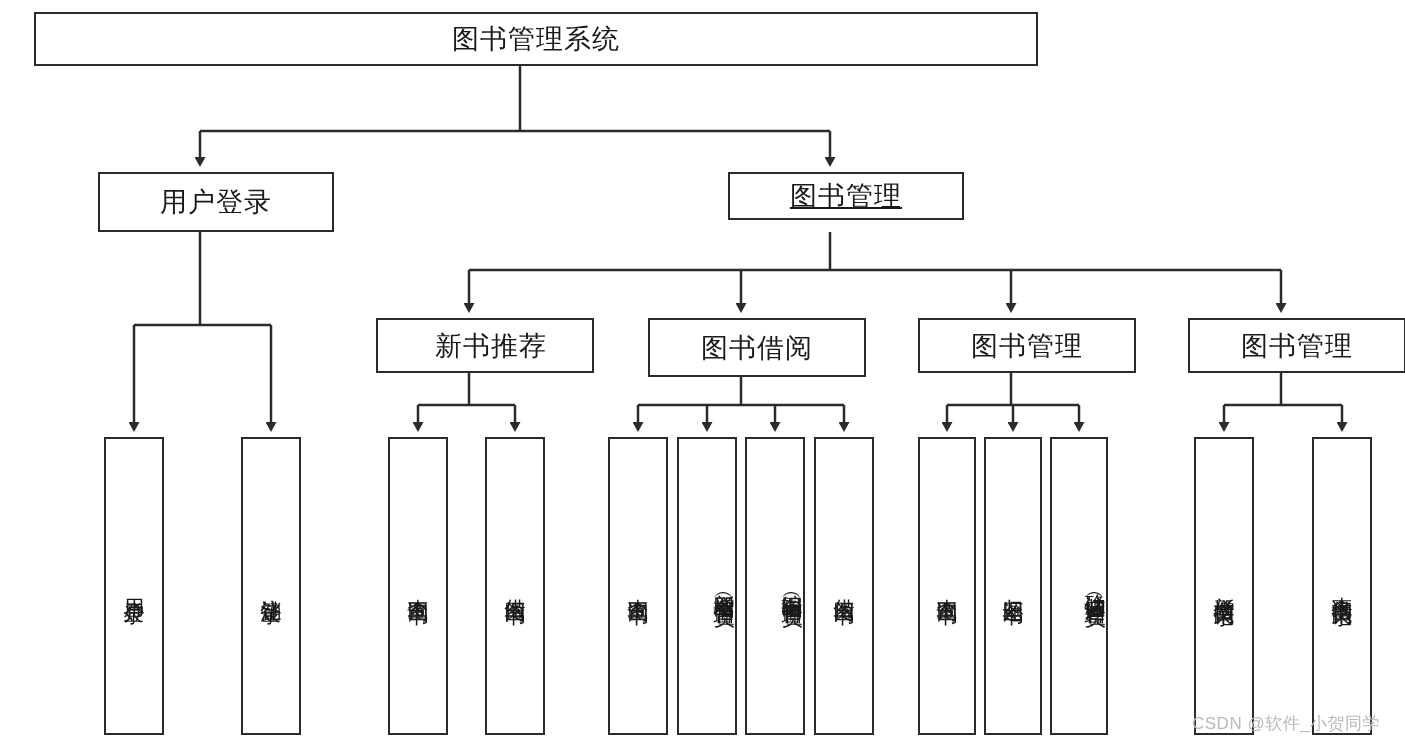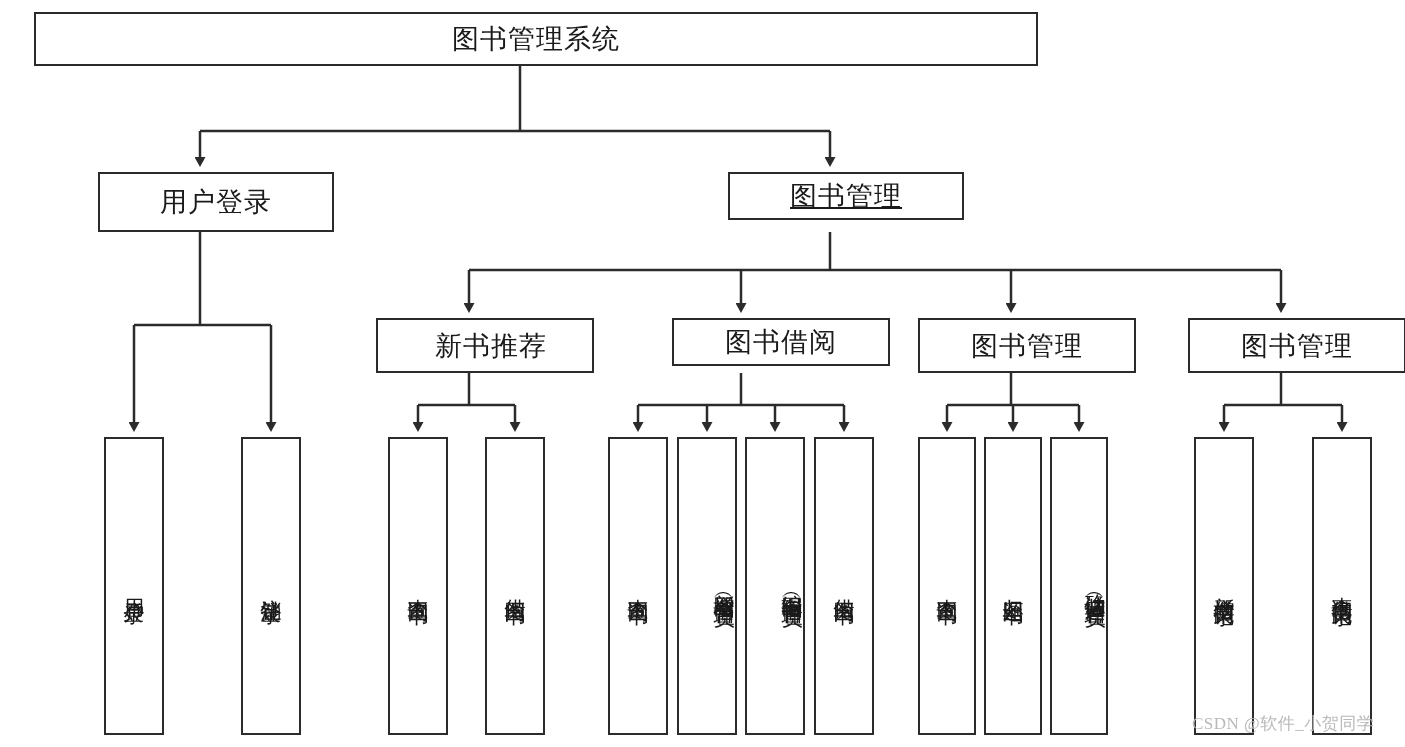--- a/index.html
+++ b/index.html
@@ -62,21 +62,21 @@
   }
   #watermark {
     position: absolute;
     left: 1192px;
     top: 712px;
     font-size: 17px;
     color: #b9b9b9;
     letter-spacing: 0.5px;
     z-index: 5;
     white-space: nowrap;
-    font-family: Liberation Serif, serif;
+    font-family: Liberation Sans, sans-serif;
   }
 </style>
 </head>
 <body>
 
 <div id="canvas">
 
   <svg id="edges" viewBox="0 0 1405 747" xmlns="http://www.w3.org/2000/svg">
     <defs>
       <marker id="arrow" markerWidth="10" markerHeight="11" refX="1" refY="5.5" orient="auto" markerUnits="userSpaceOnUse">
@@ -134,21 +134,21 @@
   <div class="node h" style="left:82px;top:172px;width:236px;height:60px;">
     <span class="lbl">用户登录</span>
   </div>
   <div class="node h" style="left:712px;top:172px;width:236px;height:48px;text-decoration:underline;">
     <span class="lbl">图书管理</span>
   </div>
 
   <div class="node h" style="left:360px;top:318px;width:218px;height:55px;padding-left:12px;">
     <span class="lbl">新书推荐</span>
   </div>
-  <div class="node h" style="left:656px;top:318px;width:218px;height:48px;">
+  <div class="node h" style="left:632px;top:318px;width:218px;height:59px;">
     <span class="lbl">图书借阅</span>
   </div>
   <div class="node h" style="left:902px;top:318px;width:218px;height:55px;">
     <span class="lbl">图书管理</span>
   </div>
   <div class="node h" style="left:1172px;top:318px;width:218px;height:55px;">
     <span class="lbl">图书管理</span>
   </div>
 
   <div class="node v" style="left:104px;top:437px;width:60px;height:298px;">

